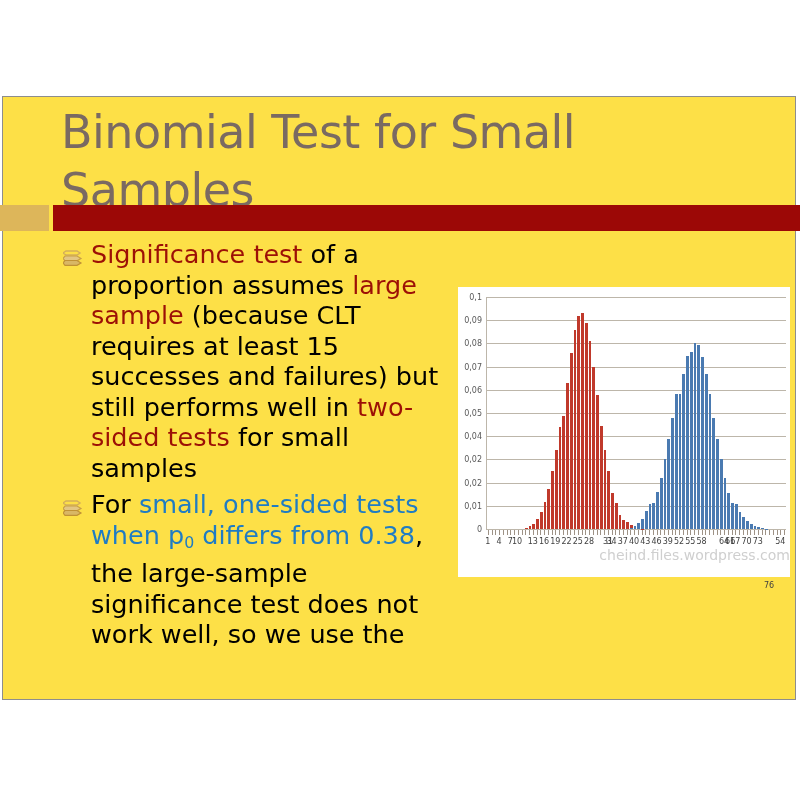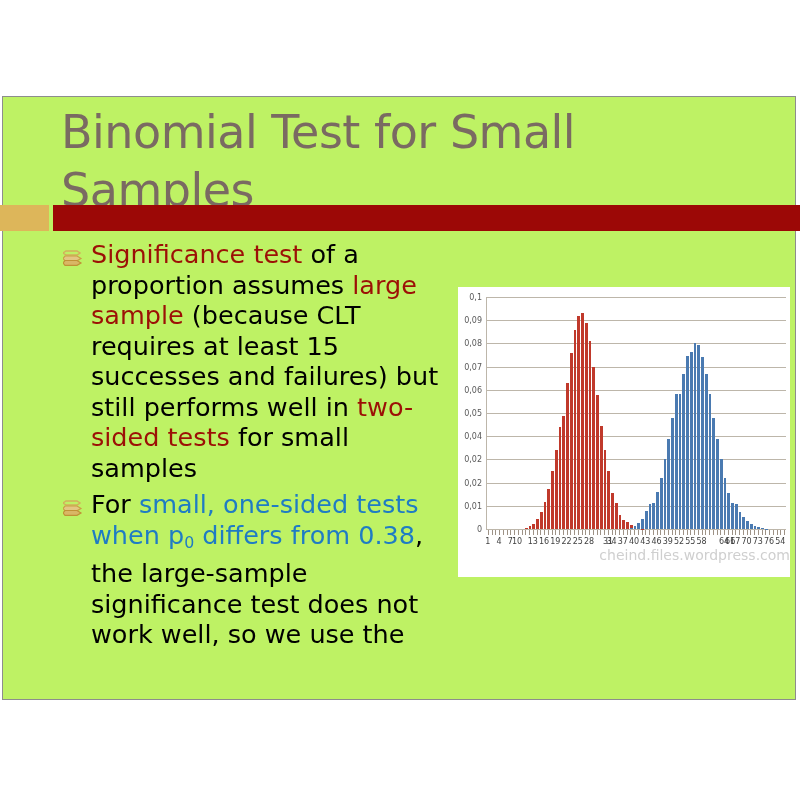--- a/index.html
+++ b/index.html
@@ -8,21 +8,21 @@
     background:#ffffff;
     font-family:"DejaVu Sans", sans-serif;
     overflow:hidden;
   }
   .page{position:relative;width:800px;height:800px;background:#ffffff;}
 
   
   .slide{
     position:absolute;left:2px;top:96px;
     width:794px;height:604px;
-    background:#bef264;
+    background:#fde047;
     border:1px solid #8d8d8d;
     box-sizing:border-box;
     overflow:hidden;
   }
 
   
   .title{
     position:absolute;left:58px;top:6px;width:700px;
     font-size:46px;line-height:58px;
     color:#7a6a62;
@@ -359,21 +359,21 @@
             <div class="xlbl" style="left: 170.625px;">46</div>
             <div class="xlbl" style="left: 181.875px;">39</div>
             <div class="xlbl" style="left: 193.125px;">52</div>
             <div class="xlbl" style="left: 204.375px;">55</div>
             <div class="xlbl" style="left: 215.625px;">58</div>
             <div class="xlbl" style="left: 244px;">61</div>
             <div class="xlbl" style="left: 238.125px;">64</div>
             <div class="xlbl" style="left: 249.375px;">67</div>
             <div class="xlbl" style="left: 260.625px;">70</div>
             <div class="xlbl" style="left: 271.875px;">73</div>
-            <div class="xlbl" style="left: 283.125px;">76</div>
+            <div class="xlbl" style="left: 283.125px; margin-top: 44px;">76</div>
             <div class="xlbl" style="left: 294.375px;">54</div>
           </div>
       </div>
       <div class="watermark">cheind.files.wordpress.com</div>
     </div>
 
   </div>
 
   <div class="bar-gold"></div>
   <div class="bar-red"></div>

